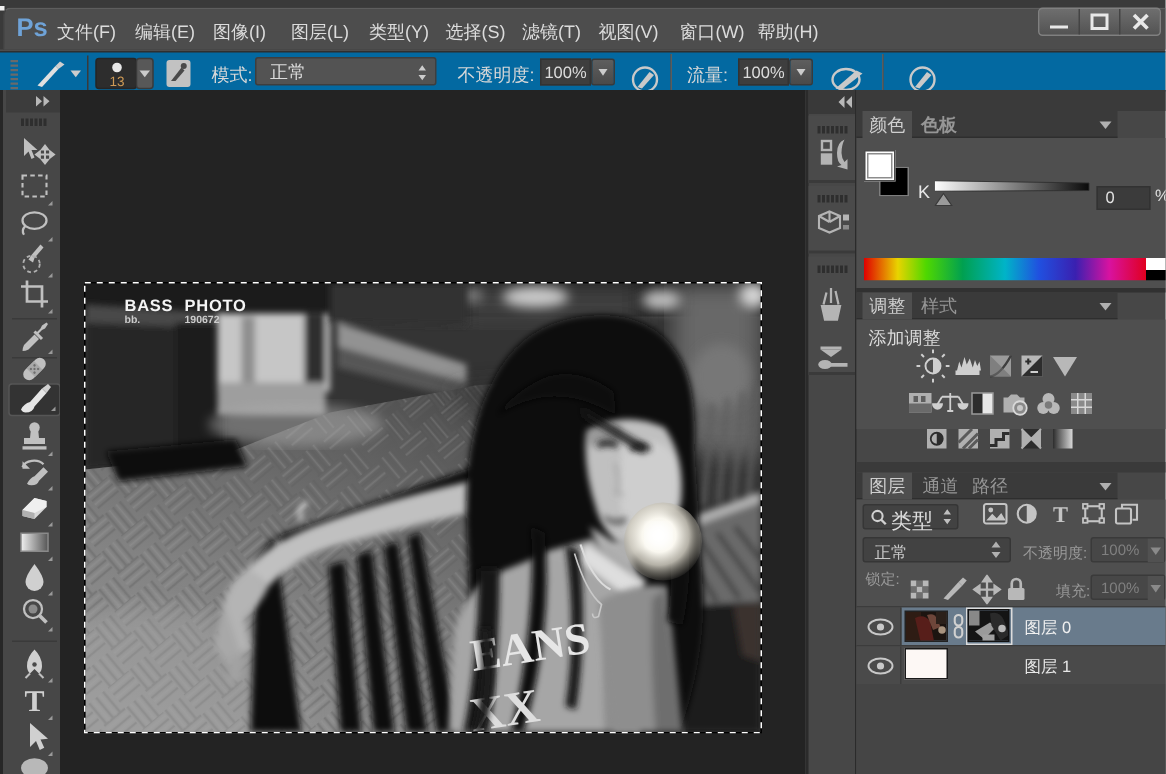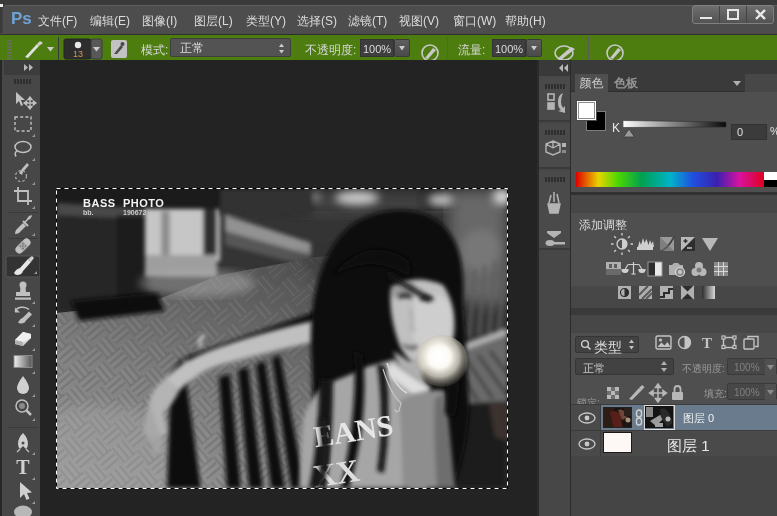--- a/index.html
+++ b/index.html
@@ -10,21 +10,21 @@
 #menubar { position:absolute; left:0; top:0; width:777px; height:33px; background:#3a3a3a; }
 #menupanel { position:absolute; left:2px; top:5px; width:775px; height:28px; background:#4d4d4d; border-radius:5px 0 0 0; border-top:1px solid #5e5e5e; border-left:1px solid #424242; }
 #notch { position:absolute; left:0; top:4px; width:3px; height:3px; background:#f0f0f0; }
 #pslogo { position:absolute; left:11px; top:9px; color:#6fa3d8; font-size:17px; font-weight:bold; }
 .menuitem { position:absolute; top:13px; color:#dcdcdc; font-size:12px; }
 
 #winbtns { position:absolute; right:3px; top:5px; width:82px; height:19px; background:linear-gradient(#6e6e6e,#535353); border:1px solid #808080; border-radius:3px; display:flex; }
 .wb { flex:1; position:relative; border-right:1px solid #444; }
 .wb:last-child { border-right:none; }
 
-#optbar { position:absolute; left:0; top:34px; width:777px; height:27px; background:#4d7c0f; border-top:1px solid #2f2f2f; border-bottom:1px solid #303030; }
+#optbar { position:absolute; left:0; top:34px; width:777px; height:27px; background:#0369a1; border-top:1px solid #2f2f2f; border-bottom:1px solid #303030; }
 .optlabel { position:absolute; top:7px; color:#d8d8d8; font-size:12px; }
 .dropbox { position:absolute; background:#535353; border:1px solid #3e3e3e; border-radius:2px; height:19px; top:3px; color:#dcdcdc; font-size:12px; }
 .valbox { position:absolute; background:#3e3e3e; border:1px solid #333; height:18px; top:4px; color:#dcdcdc; font-size:11px; text-align:center; }
 .dropbtn { position:absolute; background:linear-gradient(#5e5e5e,#4a4a4a); border:1px solid #3a3a3a; width:16px; height:18px; top:4px; border-radius:2px; }
 .optdiv { position:absolute; top:1px; width:1px; height:24px; background:#3c3c3c; border-right:1px solid #5c5c5c; }
 
 #toolbar { position:absolute; left:0; top:60px; width:40px; height:456px; background:#474747; border-left:2px solid #272727; }
 
 #canvas { position:absolute; left:40px; top:60px; width:497px; height:456px; background:#232323; }
 #tabbar { position:absolute; left:0; top:0; width:497px; height:26px; background:#3a3a3a; border-bottom:1px solid #2a2a2a; }
@@ -564,20 +564,27 @@
               <stop offset="1" stop-color="#e00020"></stop>
         </linearGradient>
           </defs>
         <rect x="0" y="0" width="188" height="15" fill="url(#spec)"></rect>
         <rect x="188" y="0" width="14" height="8" fill="#ffffff"></rect>
         <rect x="188" y="8" width="14" height="7" fill="#000000"></rect>
       </svg>
     </div>
 
     <div style="position:absolute;left:0;top:132px;width:207px;height:3px;background:#313131;"></div>
+    <div class="ptabbar" style="top:135px;background:#3a3a3a;border-bottom:1px solid #2e2e2e;">
+      <div class="ptab active" style="left:4px;width:33px;">调整</div>
+      <div class="ptab inactive" style="left:40px;width:30px;">样式</div>
+      <svg width="10" height="18" style="position:absolute;right:3px;top:0">
+          <path d="M1 7 l8 0 l-4 5 z" fill="#b0b0b0"></path>
+        </svg>
+    </div>
     <div style="position:absolute;left:0;top:153px;width:207px;height:73px;background:#4f4f4f;">
       <span style="position:absolute;left:8px;top:4px;color:#dadada;font-size:12px;">添加调整</span>
       <svg width="207" height="95" style="position:absolute;left:0;top:0">
 
         <g>
           <circle cx="51" cy="31" r="5" fill="none" stroke="#cfcfcf" stroke-width="1.3"></circle>
           <path d="M51 26 a5 5 0 0 1 0 10 z" fill="#cfcfcf"></path>
           <g stroke="#cfcfcf" stroke-width="1.3">
               <path d="M51 22.5 v-2.5 M51 39.5 v2.5 M42.5 31 h-2.5 M59.5 31 h2.5 M45 25 l-1.8 -1.8 M57 25 l1.8 -1.8 M45 37 l-1.8 1.8 M57 37 l1.8 1.8"></path>
             </g>
@@ -664,20 +671,28 @@
                 <stop offset="0" stop-color="#2d2d2d"></stop>
                 <stop offset="1" stop-color="#d8d8d8"></stop>
               </linearGradient>
             </defs>
           <rect x="131" y="73" width="13" height="13" fill="url(#gm3)"></rect>
         </g>
       </svg>
     </div>
 
     <div style="position:absolute;left:0;top:248px;width:207px;height:7px;background:#3a3a3a;"></div>
+    <div class="ptabbar" style="top:255px;background:#3a3a3a;border-bottom:1px solid #2e2e2e;">
+      <div class="ptab active" style="left:4px;width:33px;">图层</div>
+      <div class="ptab inactive" style="left:41px;width:30px;">通道</div>
+      <div class="ptab inactive" style="left:74px;width:30px;">路径</div>
+      <svg width="10" height="18" style="position:absolute;right:3px;top:0">
+          <path d="M1 7 l8 0 l-4 5 z" fill="#b0b0b0"></path>
+        </svg>
+    </div>
     <div style="position:absolute;left:0;top:273px;width:207px;height:183px;background:#4f4f4f;">
 
       <div style="position:absolute;left:4px;top:3px;width:64px;height:17px;background:#424242;border:1px solid #363636;border-radius:2px;">
         <svg width="64" height="16">
           <circle cx="9" cy="7" r="3.4" fill="none" stroke="#d0d0d0" stroke-width="1.4"></circle>
           <path d="M11.5 9.5 l3 3" stroke="#d0d0d0" stroke-width="1.6"></path>
           <path d="M53 6 l2.5 -3.5 l2.5 3.5 z M53 9 l2.5 3.5 l2.5 -3.5 z" fill="#c0c0c0"></path>
         </svg>
         <span style="position:absolute;left:18px;top:2px;color:#dcdcdc;font-size:14px;">类型</span>
       </div>
@@ -718,21 +733,21 @@
       </div>
       <span style="position:absolute;left:111px;top:29px;color:#9a9a9a;font-size:10px;">不透明度:</span>
       <div style="position:absolute;left:156px;top:25px;width:50px;height:17px;background:#474747;border:1px solid #3a3a3a;border-radius:2px;">
         <span style="position:absolute;left:6px;top:3px;color:#808080;font-size:10px;">100%</span>
         <svg width="11" height="16" style="position:absolute;right:0;top:0">
             <rect x="0" y="0" width="11" height="16" fill="#515151"></rect>
             <path d="M2 6 l3.5 5 l3.5 -5 z" fill="#8a8a8a"></path>
           </svg>
       </div>
 
-      <span style="position:absolute;left:6px;top:46px;color:#9a9a9a;font-size:10px;margin-top:17px;">锁定:</span>
+      <span style="position:absolute;left:6px;top:46px;color:#9a9a9a;font-size:10px;">锁定:</span>
       <svg width="130" height="20" style="position:absolute;left:36px;top:50px;">
         <g>
           <g fill="#b8b8b8">
               <rect x="0" y="4" width="4" height="4"></rect>
               <rect x="8" y="4" width="4" height="4"></rect>
               <rect x="4" y="8" width="4" height="4"></rect>
               <rect x="0" y="12" width="4" height="4"></rect>
               <rect x="8" y="12" width="4" height="4"></rect>
             </g>
           <g fill="#6e6e6e">
@@ -802,18 +817,18 @@
       </div>
 
       <div style="position:absolute;left:0;top:97px;width:207px;height:1px;background:#3c3c3c;"></div>
       <div style="position:absolute;left:0;top:98px;width:207px;height:25px;background:#4a4a4a;">
         <svg width="22" height="14" style="position:absolute;left:5px;top:6px;">
             <ellipse cx="11" cy="7" rx="8" ry="5" fill="none" stroke="#c8c8c8" stroke-width="1.3"></ellipse>
             <circle cx="11" cy="7" r="2.4" fill="#c8c8c8"></circle>
           </svg>
         <div style="position:absolute;left:29px;top:0;width:1px;height:25px;background:#3c3c3c;"></div>
         <div style="position:absolute;left:32px;top:1px;width:29px;height:21px;background:#fdf8f5;border:1px solid #1a1a1a;"></div>
-        <span style="position:absolute;left:96px;top:6px;color:#e8e8e8;font-size:15px;">图层 1</span>
+        <span style="position:absolute;left:112px;top:6px;color:#e8e8e8;font-size:11px;">图层 1</span>
       </div>
       <div style="position:absolute;left:0;top:123px;width:207px;height:60px;background:#454545;"></div>
     </div>
   </div>
 </div>
 
 </body></html>

